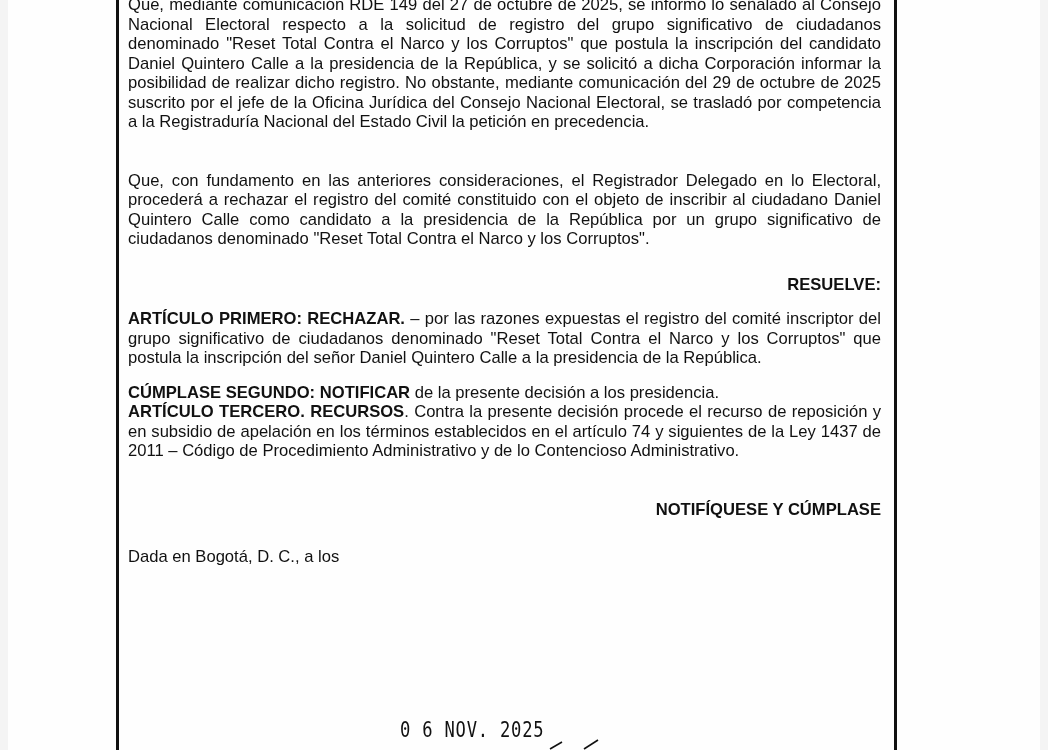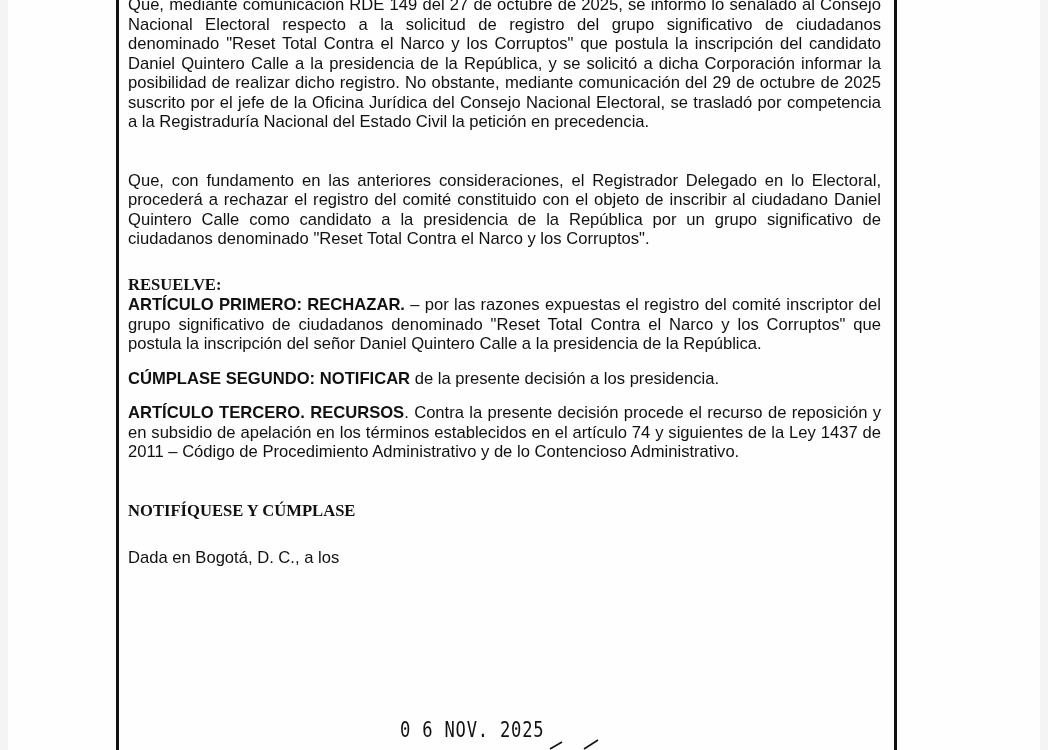--- a/index.html
+++ b/index.html
@@ -16,21 +16,21 @@
   }
   .frame {
     position: absolute; left: 116px; top: -4px; width: 775px; height: 770px;
     border-left: 3px solid #111; border-right: 3px solid #111;
   }
   .doc {
     position: absolute; left: 128px; top: -5px; width: 753px;
     font-size: 16.6px; line-height: 19.5px;
   }
   .p { text-align: justify; text-align-last: left; margin: 0; }
-  .center { text-align: left; font-weight: bold; font-family: Liberation Serif, serif; }
+  .center { text-align: right; font-weight: bold; }
   .b { font-weight: bold; }
   .stamp {
     position: absolute; left: 400px; top: 717px;
     font-family: "DejaVu Sans Mono", monospace; font-size: 22px; letter-spacing: 1px;
     transform: scaleX(0.78); transform-origin: left;
     color: #111;
   }
   .sig {
     position: absolute; left: 548px; top: 736px; width: 60px; height: 14px;
   }
@@ -42,29 +42,29 @@
 <div class="frame"></div>
 
 <div class="doc">
   <p class="p" style="margin-top:0">Que, mediante comunicación RDE 149 del 27 de octubre de 2025, se informó lo señalado al Consejo Nacional Electoral respecto a la solicitud de registro del grupo significativo de ciudadanos denominado "Reset Total Contra el Narco y los Corruptos" que postula la inscripción del candidato Daniel Quintero Calle a la presidencia de la República, y se solicitó a dicha Corporación informar la posibilidad de realizar dicho registro. No obstante, mediante comunicación del 29 de octubre de 2025 suscrito por el jefe de la Oficina Jurídica del Consejo Nacional Electoral, se trasladó por competencia a la Registraduría Nacional del Estado Civil la petición en precedencia.</p>
 
   <p class="p" style="margin-top:39px">Que, con fundamento en las anteriores consideraciones, el Registrador Delegado en lo Electoral, procederá a rechazar el registro del comité constituido con el objeto de inscribir al ciudadano Daniel Quintero Calle como candidato a la presidencia de la República por un grupo significativo de ciudadanos denominado "Reset Total Contra el Narco y los Corruptos".</p>
 
 
   <p class="center" style="margin:26px 0 0 0">RESUELVE:</p>
 
-  <p class="p" style="margin-top:1px">
+  <p class="p" style="margin-top:15px">
     <span class="b">ARTÍCULO PRIMERO: RECHAZAR.</span><span> – por las razones expuestas el registro del comité inscriptor del grupo significativo de ciudadanos denominado "Reset Total Contra el Narco y los Corruptos" que postula la inscripción del señor Daniel Quintero Calle a la presidencia de la República.</span>
   </p>
 
   <p class="p" style="margin-top:15px">
     <span class="b">CÚMPLASE SEGUNDO: NOTIFICAR</span><span> de la presente decisión a los presidencia.</span>
   </p>
 
-  <p class="p" style="margin-top:15px">
+  <p class="p" style="">
     <span class="b">ARTÍCULO TERCERO. RECURSOS</span><span>. Contra la presente decisión procede el recurso de reposición y en subsidio de apelación en los términos establecidos en el artículo 74 y siguientes de la Ley 1437 de 2011 – Código de Procedimiento Administrativo y de lo Contencioso Administrativo.</span>
   </p>
 
   <p class="center" style="margin:39px 0 0 0">NOTIFÍQUESE Y CÚMPLASE</p>
 
   <p class="p" style="margin-top:28px">Dada en Bogotá, D. C., a los</p>
 </div>
 
 <div class="stamp">0 6  NOV. 2025</div>
 <svg class="sig" viewBox="0 0 60 14">

